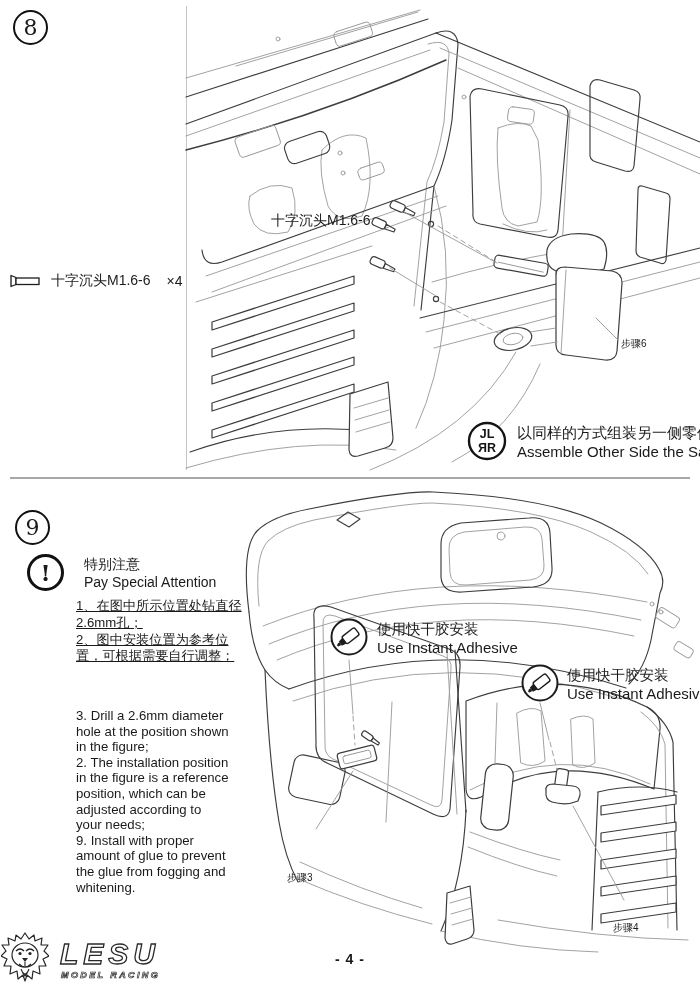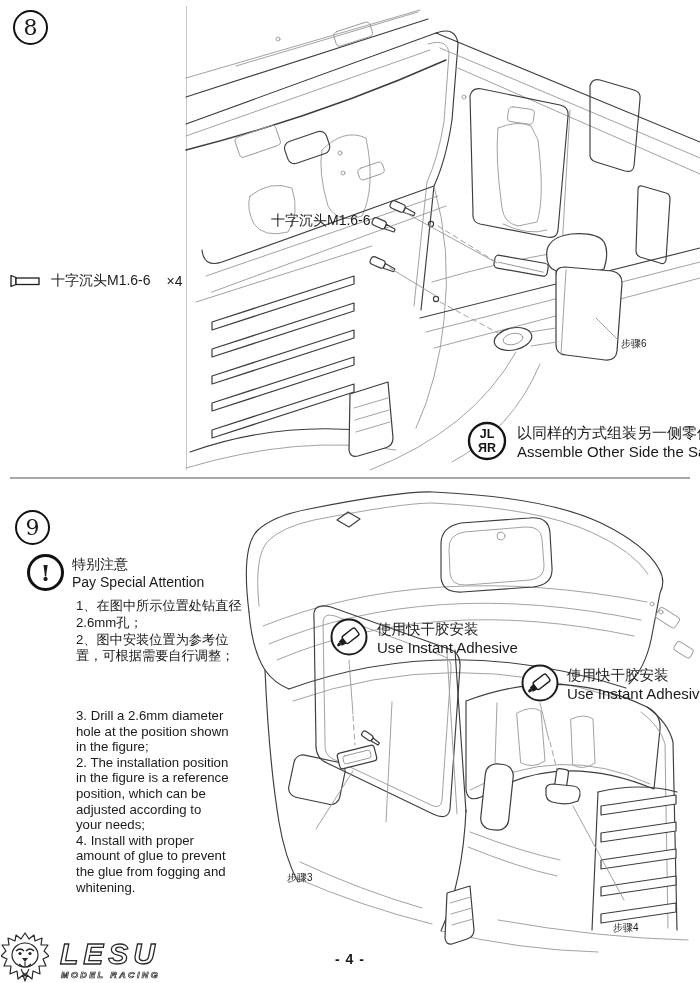--- a/index.html
+++ b/index.html
@@ -9,21 +9,21 @@
   .circle-num{width:31px;height:31px;border:2.2px solid #111;border-radius:50%;
         display:flex;align-items:center;justify-content:center;
         font-family:"DejaVu Serif",serif;font-size:22px;font-weight:400;}
   .attn-circle{width:31px;height:31px;border:3px solid #111;border-radius:50%;
         display:flex;align-items:center;justify-content:center;
         font-family:"DejaVu Serif",serif;font-size:23px;font-weight:700;}
   .divider{position:absolute;left:10px;right:10px;top:477px;height:1.5px;background:#a8a8a8;}
   .lbl{font-size:10px;white-space:nowrap;}
   .callout-zh{font-size:15px;line-height:18px;white-space:nowrap;}
   .callout-en{font-size:15px;line-height:19px;white-space:nowrap;}
-  .notes{width:172px;font-size:13.2px;line-height:16.8px;}
+  .notes{width:172px;font-size:13.2px;line-height:16.8px;text-decoration:underline;}
   .notes-en{width:153px;font-size:13.2px;line-height:15.6px;}
   .bom{display:flex;align-items:center;}
   .bom .t{font-size:14px;margin-left:9px;white-space:nowrap;}
   .bom .q{font-size:14px;margin-left:16px;}
   .pagenum{font-size:14px;font-weight:600;letter-spacing:1px;}
   
   .s1{stroke:#3d3d3d;stroke-width:1.15;fill:none;stroke-linecap:round;stroke-linejoin:round;}
   .s2{stroke:#979797;stroke-width:0.9;fill:none;stroke-linecap:round;stroke-linejoin:round;}
   .sf{stroke:#3d3d3d;stroke-width:1.2;fill:#ffffff;stroke-linejoin:round;}
   .dash{stroke-dasharray:5 4;}
@@ -168,34 +168,34 @@
     <div class="callout-en">Assemble Other Side the Same</div>
   </div>
 
   <div class="divider"></div>
 
   <div class="abs circle-num" style="left:15px;top:510px;">
     <span>9</span>
   </div>
 
   <div class="abs attn-circle" style="left:27px;top:554px;">!</div>
-  <div class="abs" style="left:72px;top:555px;font-size:14px;line-height:18px;">
+  <div class="abs" style="left:84px;top:555px;font-size:14px;line-height:18px;">
     <div>特别注意</div>
     <div>Pay Special Attention</div>
   </div>
 
   <div class="abs notes" style="left:76px;top:598px;">
     <div>1、在图中所示位置处钻直径2.6mm孔；</div>
     <div>2、图中安装位置为参考位置，可根据需要自行调整；</div>
   </div>
 
   <div class="abs notes-en" style="left:76px;top:708px;">
     <div>3. Drill a 2.6mm diameter hole at the position shown in the figure;</div>
     <div>2. The installation position in the figure is a reference position, which can be adjusted according to your needs;</div>
-    <div>4. Install with proper amount of glue to prevent the glue from fogging and whitening.</div>
+    <div>9. Install with proper amount of glue to prevent the glue from fogging and whitening.</div>
   </div>
 
   <svg class="abs" style="left:230px;top:488px;" width="470" height="466" viewBox="230 488 470 466">
     <g>
       <path class="s1" d="M249,612 Q241,548 257,531 Q272,516 309,509 Q400,491 433,492 Q546,497 601,523 Q646,545 659,569 Q666,581 660,593 L651,640 Q645,668 629,684"></path>
       <path class="s1" d="M249,612 Q252,650 265,670 Q274,683 289,689"></path>
       <path class="s2" d="M259,606 Q254,556 268,541 Q282,527 314,520 Q402,503 432,503 Q538,508 591,532 Q633,551 648,574"></path>
       <path class="s2" d="M263,626 Q428,560 647,602"></path>
       <path class="s2" d="M269,644 Q430,577 641,620"></path>
       <path class="s2" d="M277,660 Q433,594 634,636"></path>

